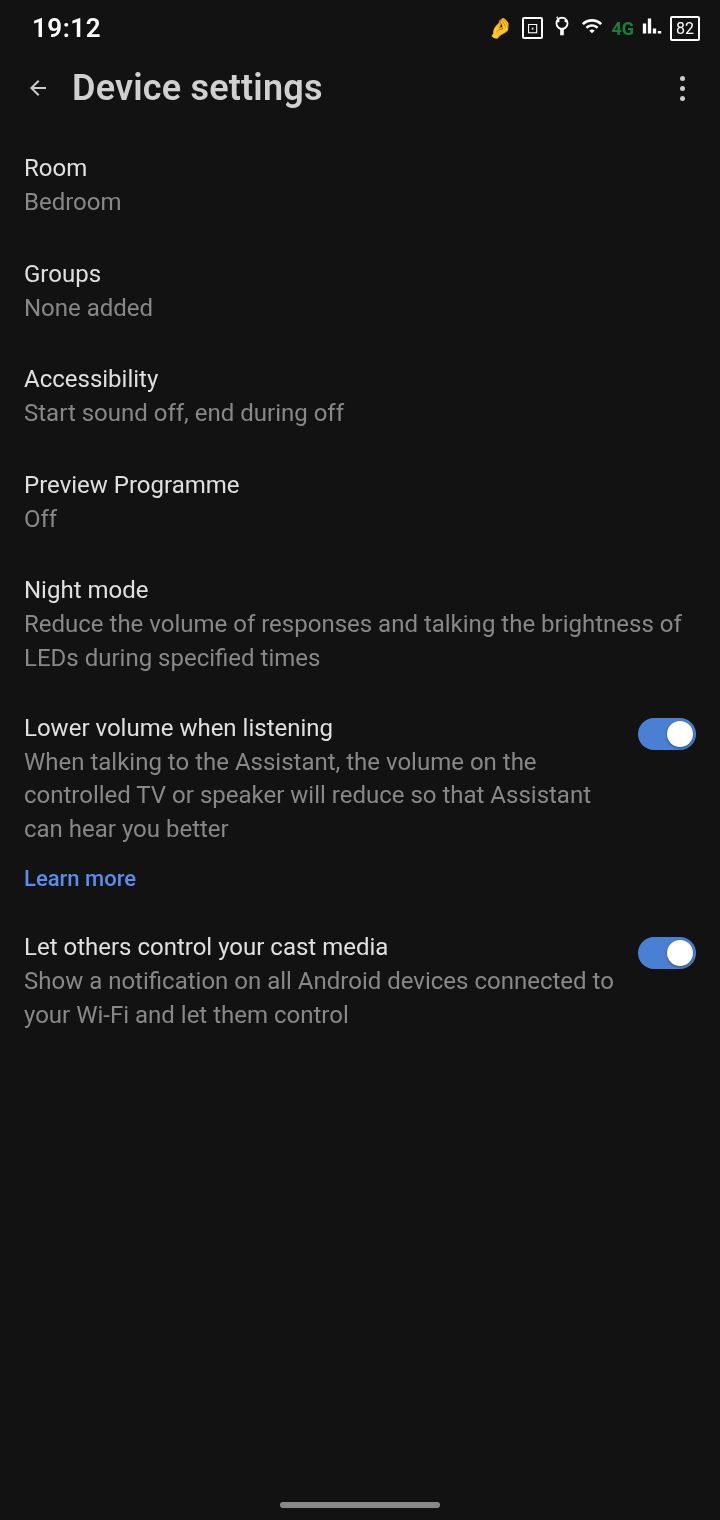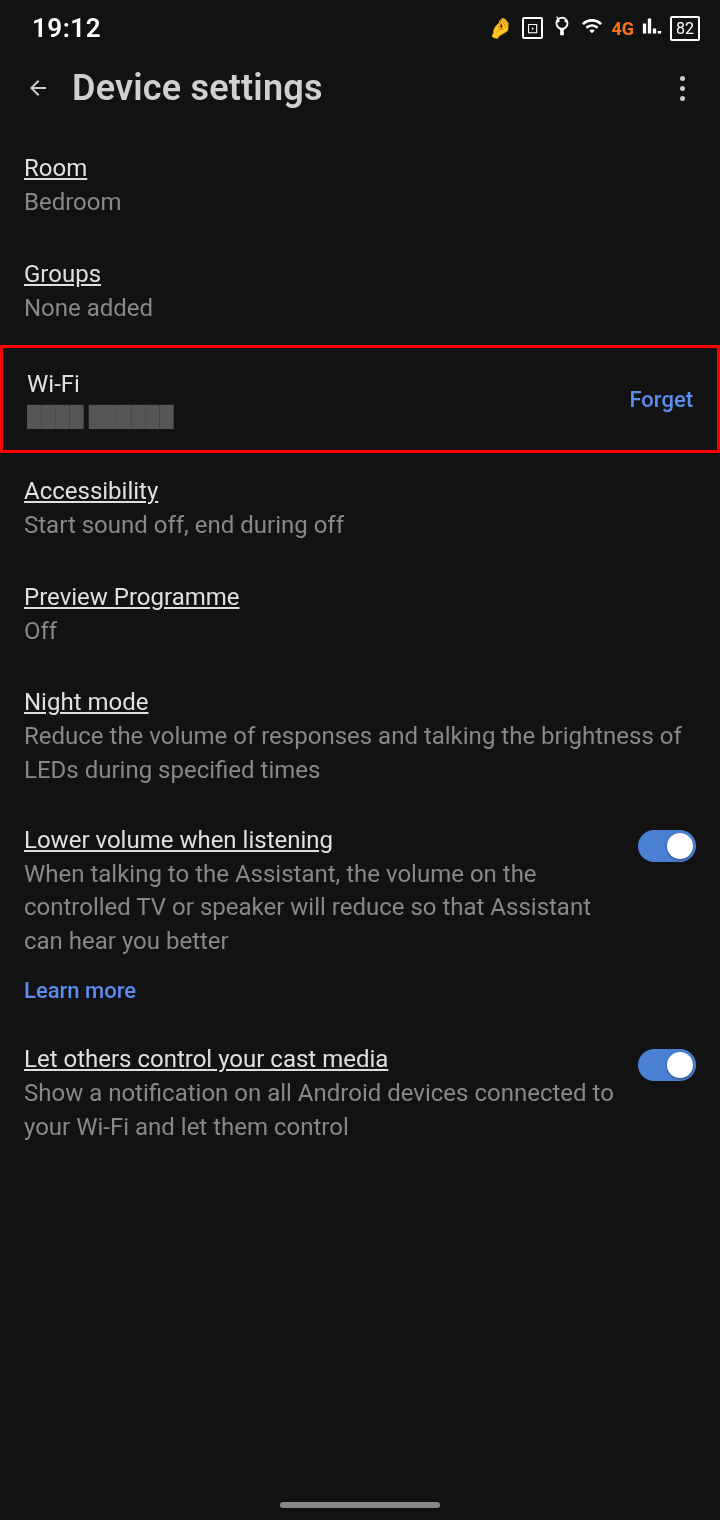--- a/index.html
+++ b/index.html
@@ -87,21 +87,20 @@
     .settings-item {
       padding: 22px 24px 18px 24px;
       cursor: pointer;
     }
 
     .settings-item-title {
       font-size: 24px;
       font-weight: 400;
       color: #e0e0e0;
       margin-bottom: 4px;
-      text-decoration: underline;
     }
 
     .settings-item-subtitle {
       font-size: 24px;
       font-weight: 400;
       color: #888888;
       line-height: 1.4;
     }
 
     
@@ -229,21 +228,21 @@
         <path d="M12 2C8.13 2 5 5.13 5 9c0 3.28 2.11 6.06 5 7.1V22h4v-5.9c2.89-1.04 5-3.82 5-7.1 0-3.87-3.13-7-7-7zm0 12c-2.76 0-5-2.24-5-5s2.24-5 5-5 5 2.24 5 5-2.24 5-5 5zM7 1.18L5.58 2.6 8.17 5.19C7.43 5.98 6.95 6.94 6.78 8H8.8c.14-.57.44-1.08.84-1.48L7.78 4.66 7 1.18zM17 1.18l-.78 3.48-1.86 1.86c.4.4.7.91.84 1.48h2.02c-.17-1.06-.65-2.02-1.39-2.81L17 1.18z"></path>
       </svg>
     </span>
 
     <span>
       <svg width="22" height="22" viewBox="0 0 24 24" fill="white">
         <path d="M1 9l2 2c4.97-4.97 13.03-4.97 18 0l2-2C16.93 2.93 7.08 2.93 1 9zm8 8l3 3 3-3c-1.65-1.66-4.34-1.66-6 0zm-4-4l2 2c2.76-2.76 7.24-2.76 10 0l2-2C15.14 9.14 8.87 9.14 5 13z"></path>
       </svg>
     </span>
 
-    <span style="font-size:18px; font-weight:bold; color:#f97316;text-align:right;">4G</span>
+    <span style="font-size:18px; font-weight:bold; color:#15803d;text-align:right;">4G</span>
 
     <span>
       <svg width="20" height="22" viewBox="0 0 24 24" fill="white">
         <path d="M1 21h4V9H1v12zm6 0h4V3H7v18zm6 0h4v-6h-4v6zm6 0h4v-3h-4v3z"></path>
       </svg>
     </span>
 
     <span style="font-size:16px; color:#fff; border:2px solid #fff; padding:1px 4px; border-radius:2px;">82</span>
   </div>
 </div>
@@ -269,27 +268,20 @@
   <div class="settings-item">
     <div class="settings-item-title">Room</div>
     <div class="settings-item-subtitle">Bedroom</div>
   </div>
 
   <div class="settings-item">
     <div class="settings-item-title">Groups</div>
     <div class="settings-item-subtitle">None added</div>
   </div>
 
-  <div class="wifi-item">
-    <div class="wifi-left">
-      <div class="wifi-title">Wi-Fi</div>
-      <div class="wifi-network">████ ██████</div>
-    </div>
-    <div class="wifi-forget">Forget</div>
-  </div>
 
 
   <div class="settings-item">
     <div class="settings-item-title">Accessibility</div>
     <div class="settings-item-subtitle">Start sound off, end during off</div>
   </div>
 
   <div class="settings-item">
     <div class="settings-item-title">Preview Programme</div>
     <div class="settings-item-subtitle">Off</div>

